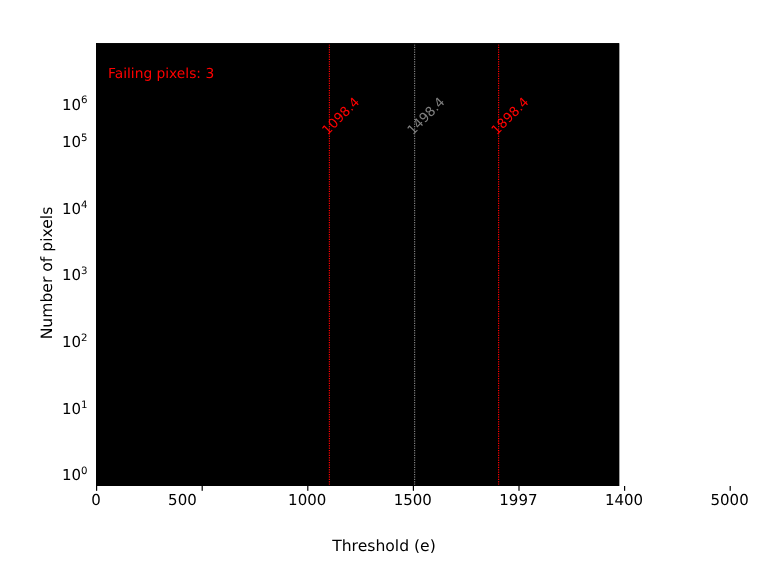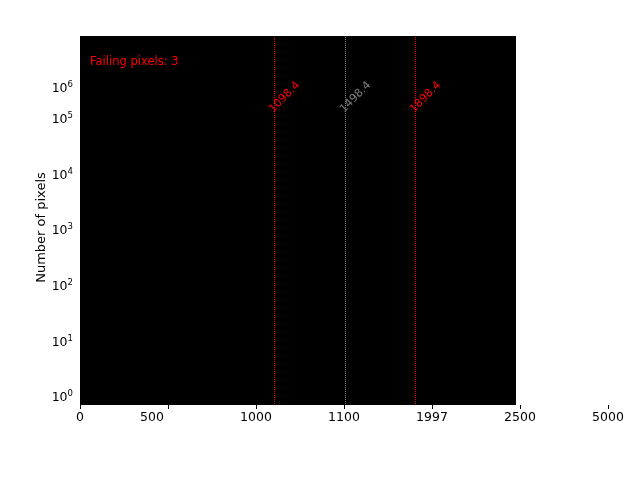--- a/index.html
+++ b/index.html
@@ -121,24 +121,25 @@
       <div class="ytickmark minor" style="top: 45.7976px;"></div>
       <div class="ytickmark minor" style="top: 36px;"></div>
     </div>
   <div id="xticks-layer">
       <div class="xtick" style="left: 80px;">0</div>
       <div class="xtickmark" style="left: 80px;"></div>
       <div class="xtick" style="left: 152px;">500</div>
       <div class="xtickmark" style="left: 168px;"></div>
       <div class="xtick" style="left: 256px;">1000</div>
       <div class="xtickmark" style="left: 256px;"></div>
-      <div class="xtick" style="left: 344px;">1100</div>
+      <div class="xtick" style="left: 344px;">1500</div>
       <div class="xtickmark" style="left: 344px;"></div>
       <div class="xtick" style="left: 432px;">1997</div>
       <div class="xtickmark" style="left: 432px;"></div>
-      <div class="xtick" style="left: 520px;">2500</div>
+      <div class="xtick" style="left: 520px;">1400</div>
       <div class="xtickmark" style="left: 520px;"></div>
       <div class="xtick" style="left: 608px;">5000</div>
       <div class="xtickmark" style="left: 608px;"></div>
     </div>
 
   <div id="ylabel">Number of pixels</div>
+  <div id="xlabel">Threshold (e)</div>
 </div>
 
 </body></html>

